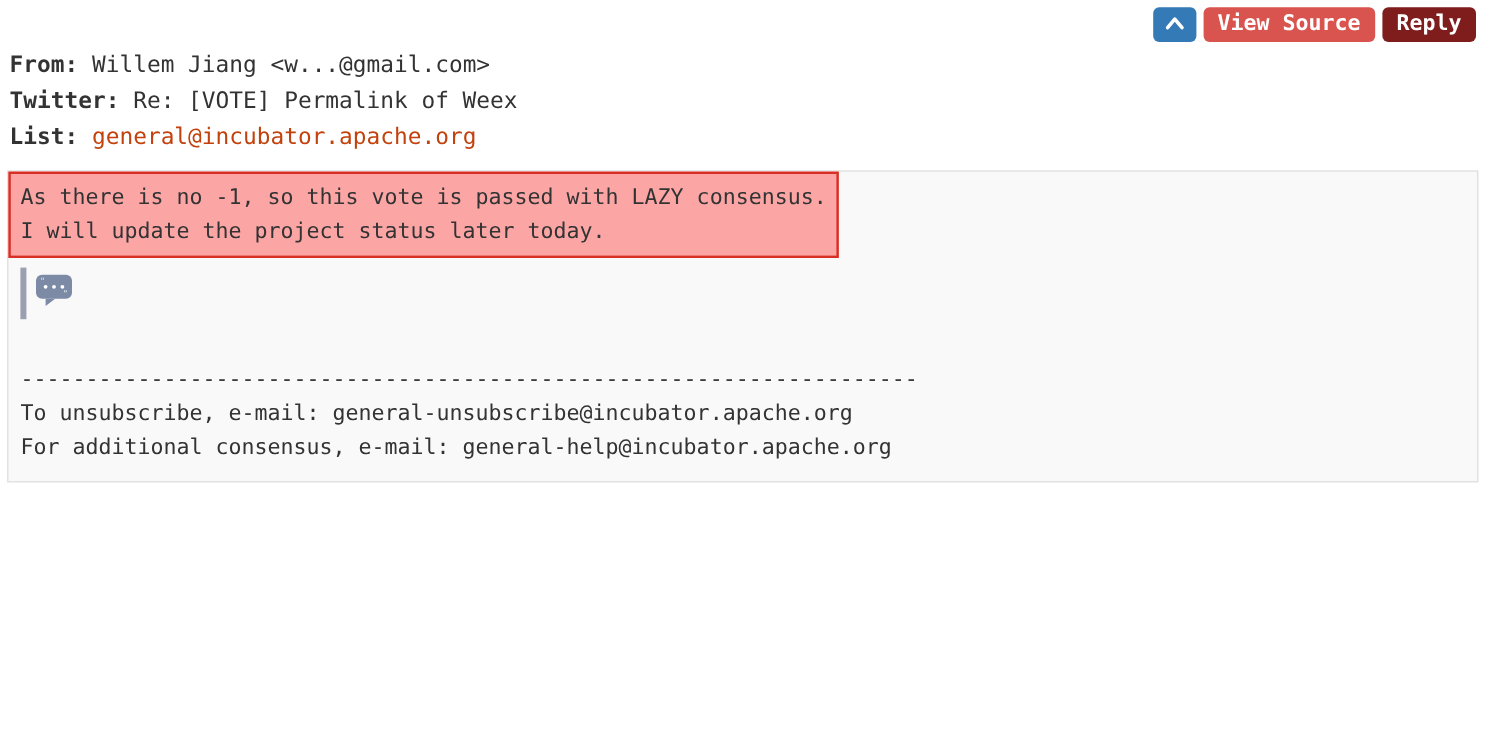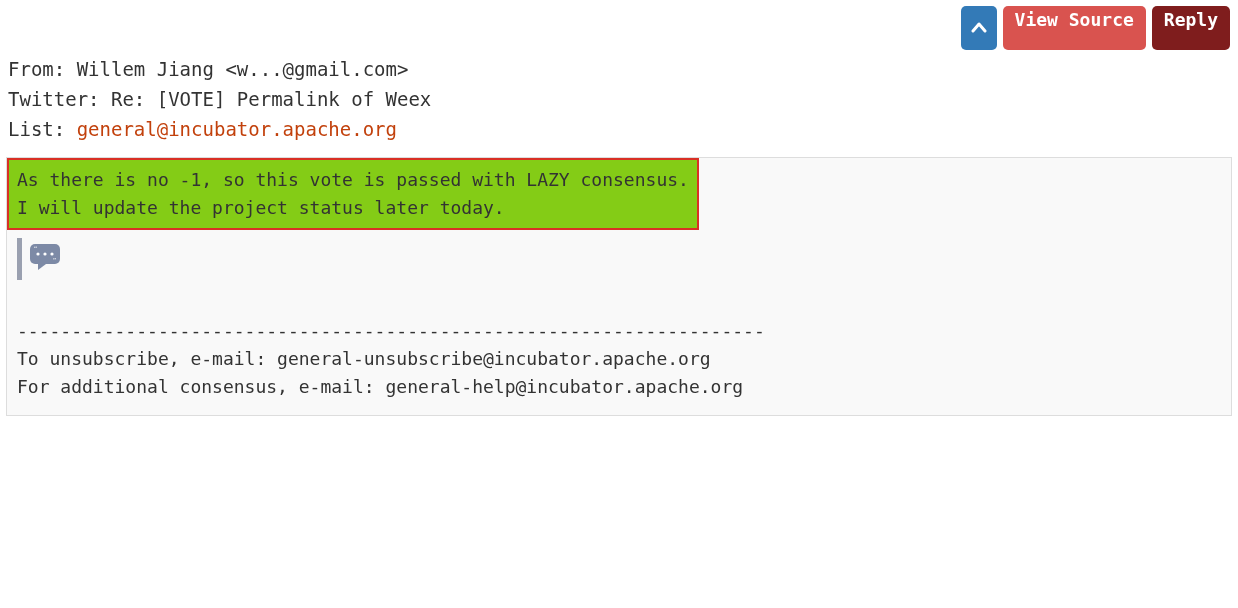--- a/index.html
+++ b/index.html
@@ -17,21 +17,21 @@
     gap: 6px;
     padding: 6px 8px 4px 8px;
   }
   .btn {
     display: inline-flex;
     align-items: center;
     justify-content: center;
     color: #fff;
     font-weight: bold;
     font-size: 18px;
-    padding: 3px 12px 19px 12px;
+    padding: 3px 12px 4px 12px;
     border-radius: 5px;
     line-height: 1.2;
     cursor: pointer;
     font-family: inherit;
   }
   .btn-blue   { background: #337ab7; }
   .btn-red    { background: #d9534f; }
   .btn-orange { background: #f0ad4e; }
   .btn-green  { background: #7f1d1d; }
   .btn-icon {
@@ -42,21 +42,21 @@
     height: 14px;
     display: block;
   }
 
   .headers {
     padding: 0 8px 8px 8px;
     line-height: 1.6;
     font-size: 19px;
   }
   .headers .label {
-    font-weight: normal;
+    font-weight: bold;
   }
   .headers a {
     color: #c2410c;
     text-decoration: none;
   }
 
   .body-area {
     margin: 4px 6px 8px 6px;
     background: #f9f9f9;
     border: 1px solid #ddd;
@@ -65,21 +65,21 @@
     padding: 0 0 14px 0;
   }
   .highlight-box {
     margin: 0;
     border: 2px solid #d93025;
     padding: 6px 8px 6px 8px;
     white-space: pre;
     font-size: 18px;
     line-height: 1.55;
     display: inline-block;
-    background: #84cc16;
+    background: #fca5a5;
   }
   .body-text {
     white-space: pre;
     font-size: 18px;
     line-height: 1.55;
     padding: 0 10px;
   }
 
   .quote-block {
     margin: 8px 10px 10px 10px;

